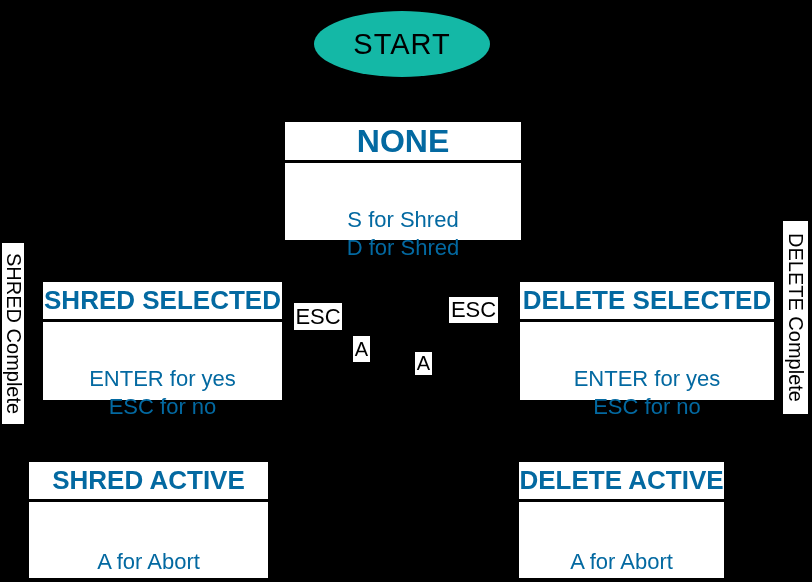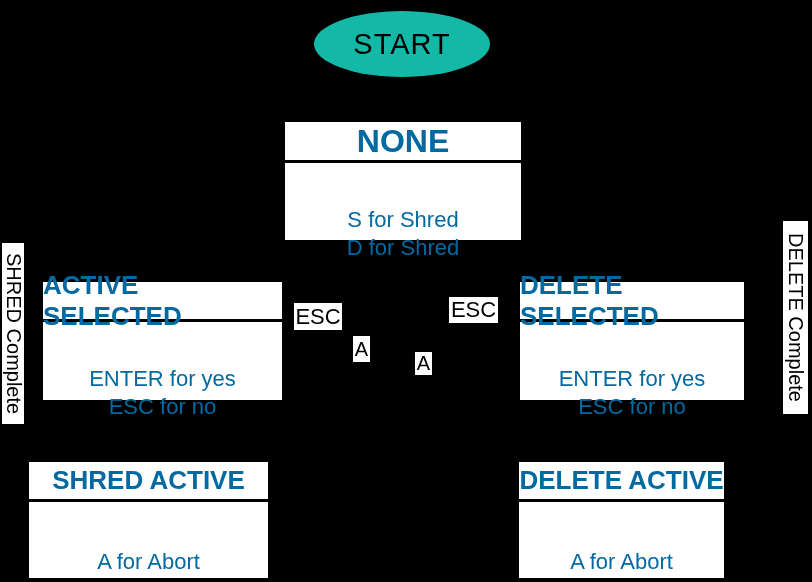--- a/index.html
+++ b/index.html
@@ -38,21 +38,21 @@
   }
   .state-body {
     flex: 1 1 auto;
     display: flex; flex-direction: column;
     align-items: center; justify-content: center;
     font-size: 22px; line-height: 28px; margin-top: 43px;
   }
   #node-none { left: 285px; top: 122px; width: 236px; height: 118px; }
   #node-none .state-title { height: 41px; font-size: 32px; }
   #node-shred-selected  { left: 43px;  top: 282px; width: 239px; height: 118px; }
-  #node-delete-selected { left: 520px; top: 282px; width: 224px; height: 118px; }
+  #node-delete-selected { left: 520px; top: 282px; width: 254px; height: 118px; }
   #node-shred-active    { left: 29px;  top: 462px; width: 239px; height: 116px; }
   #node-delete-active   { left: 519px; top: 462px; width: 205px; height: 116px; align-items: center; }
   #node-shred-selected .state-title,
   #node-delete-selected .state-title,
   #node-shred-active .state-title,
   #node-delete-active .state-title { height: 40px; font-size: 26px; }
 
   
   .edge-tag {
     position: absolute;
@@ -89,21 +89,21 @@
 
   <div class="state-box" id="node-none">
     <div class="state-title">NONE</div>
     <div class="state-body">
       <div>S for Shred</div>
       <div>D for Shred</div>
     </div>
   </div>
 
   <div class="state-box" id="node-shred-selected">
-    <div class="state-title">ACTIVE SELECTED</div>
+    <div class="state-title">SHRED SELECTED</div>
     <div class="state-body">
       <div>ENTER for yes</div>
       <div>ESC for no</div>
     </div>
   </div>
 
   <div class="state-box" id="node-delete-selected">
     <div class="state-title">DELETE SELECTED</div>
     <div class="state-body">
       <div>ENTER for yes</div>

